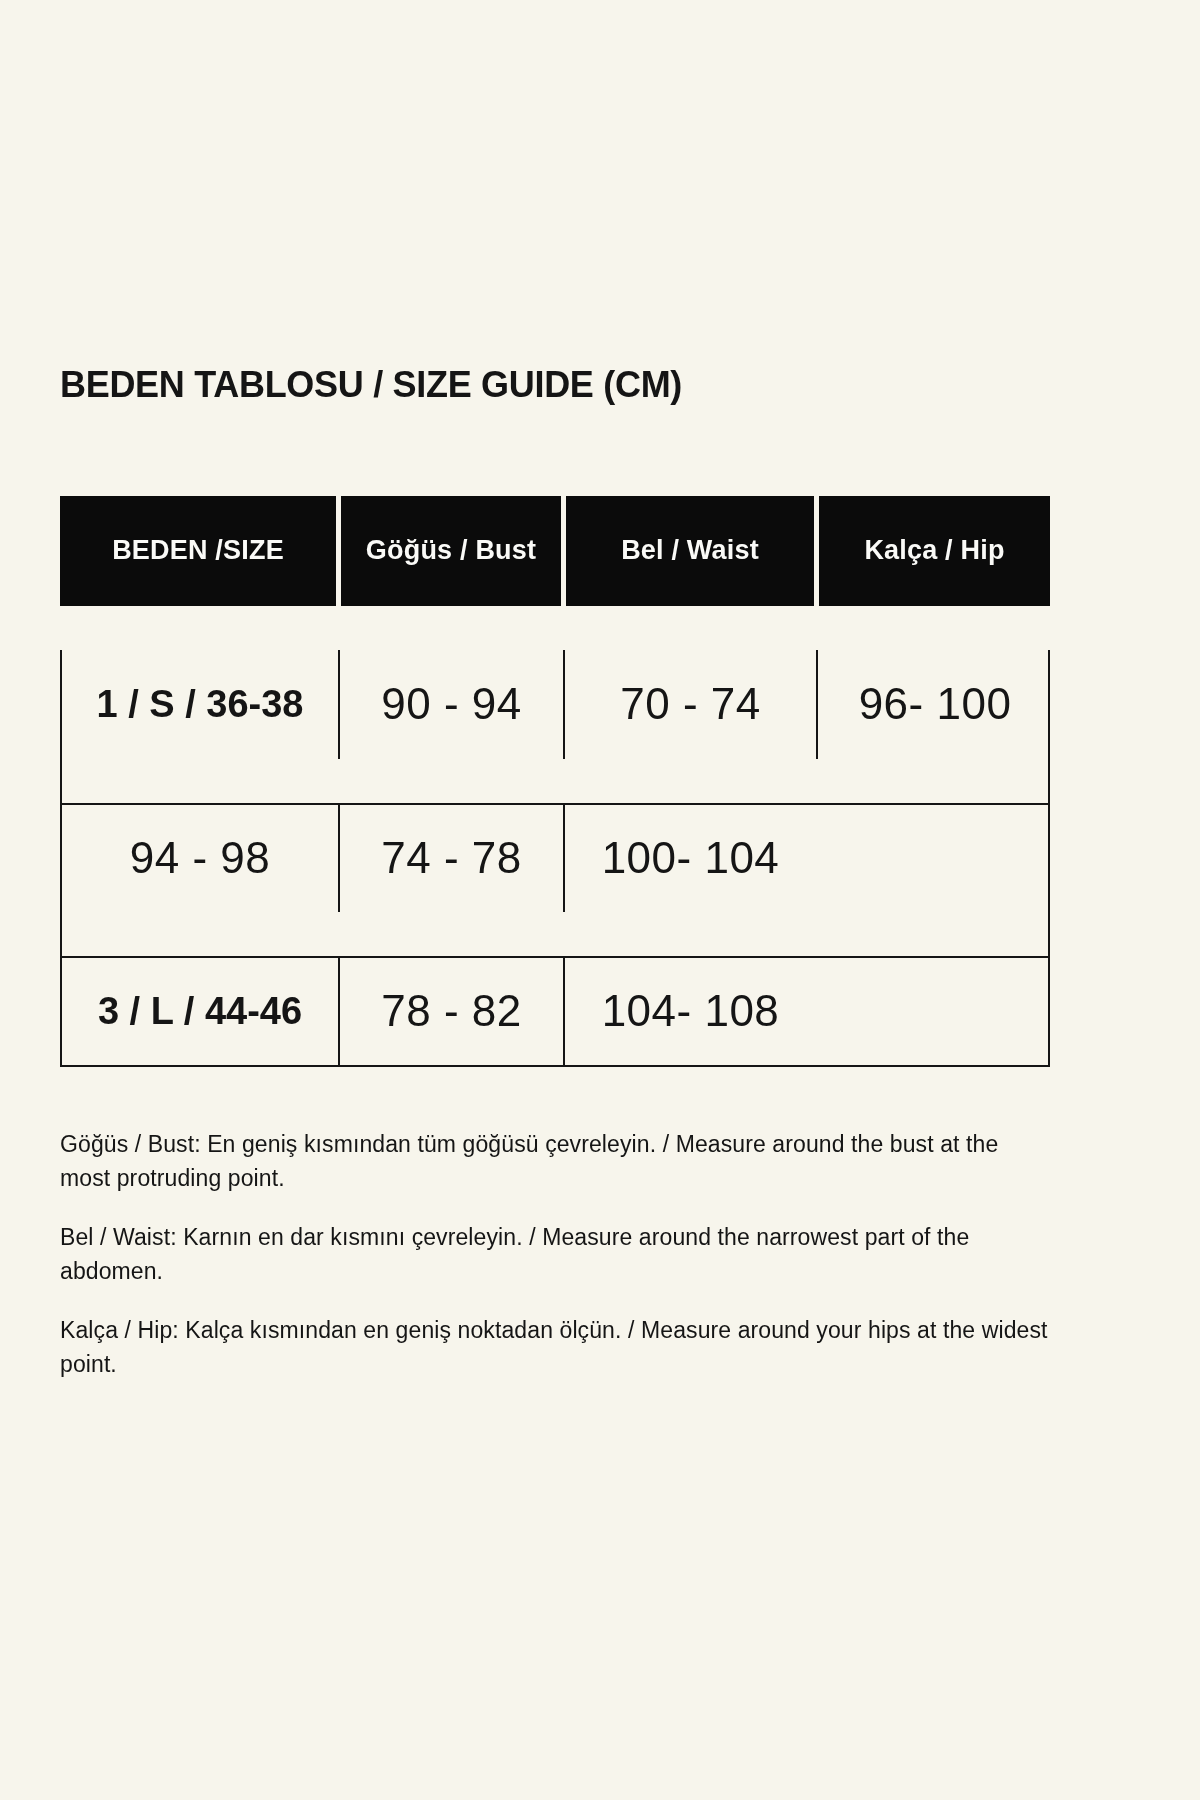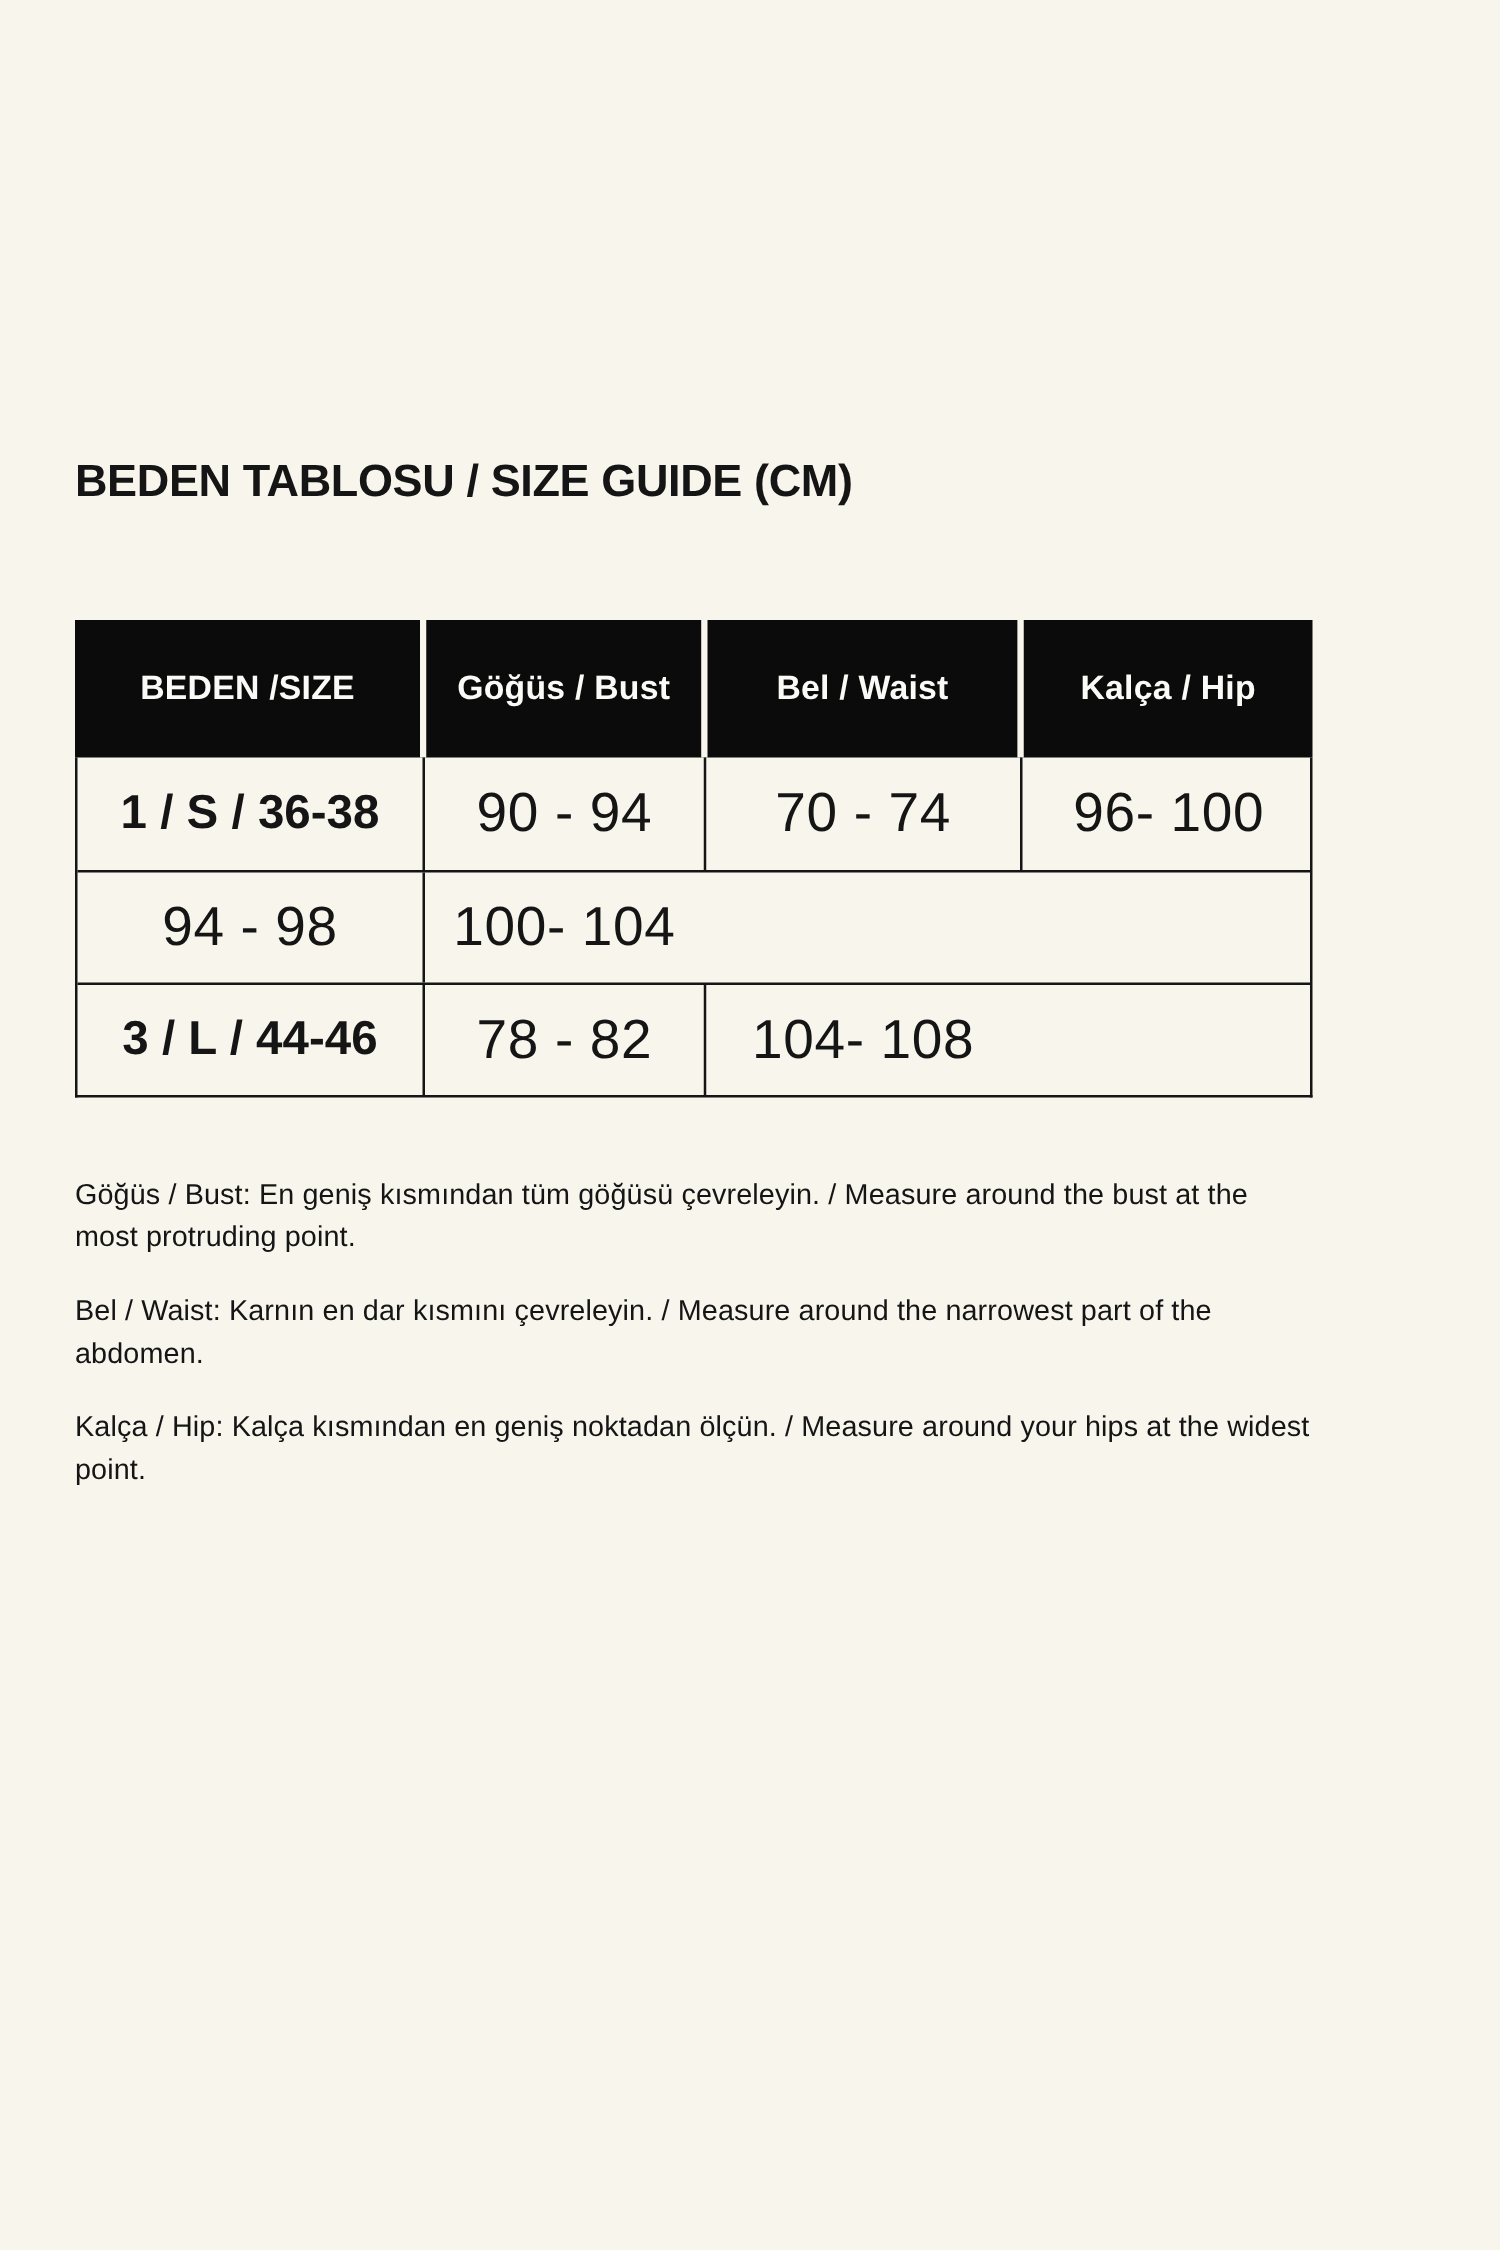--- a/index.html
+++ b/index.html
@@ -53,21 +53,22 @@
   }
   .thead .cell + .cell {
     border-left: 5px solid var(--background, #F7F5EC);
   }
 
   .tbody {
     border: 2px solid var(--border, #151515);
     border-top: 0;
   }
   .tbody .row {
-    height: 90px;
+    height: 109px;
+    margin-top: 44px;
   }
   .tbody .row + .row {
     border-top: 2px solid var(--border, #151515);
   }
   .tbody .cell {
     display: flex;
     align-items: center;
     justify-content: center;
     font-size: 44px;
     letter-spacing: 0.5px;
@@ -111,20 +112,21 @@
 
     <div class="tbody">
       <div class="t-grid row">
         <div class="cell label">1 / S / 36-38</div>
         <div class="cell">90 - 94</div>
         <div class="cell">70 - 74</div>
         <div class="cell">96- 100</div>
       </div>
       <div class="t-grid row">
         <div class="cell">94 - 98</div>
+        <div class="cell">74 - 78</div>
         <div class="cell">100- 104</div>
       </div>
       <div class="t-grid row">
         <div class="cell label">3 / L / 44-46</div>
         <div class="cell">78 - 82</div>
         <div class="cell">104- 108</div>
       </div>
     </div>
 
   </div>

